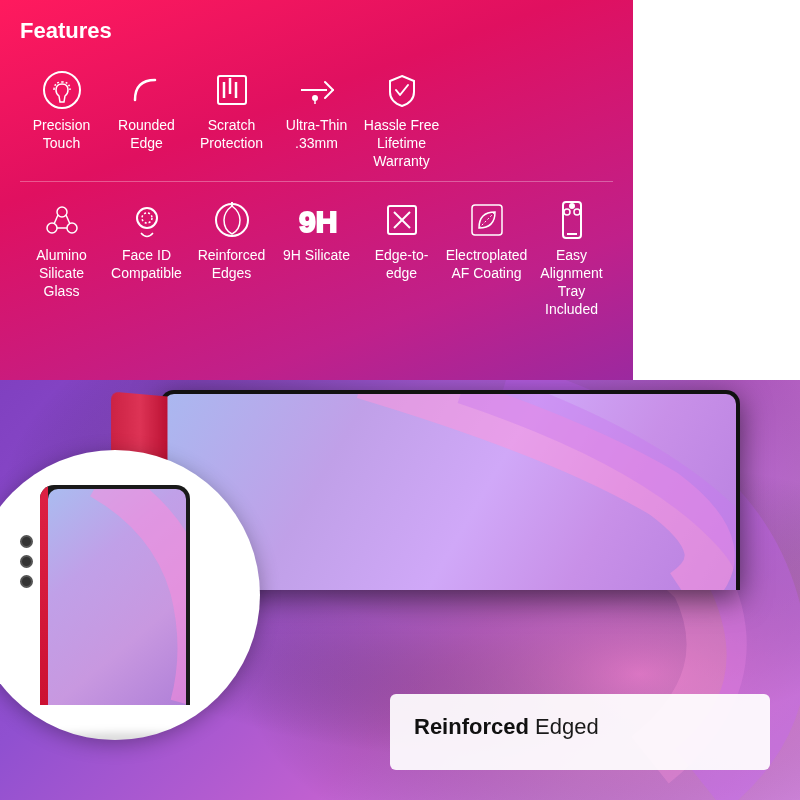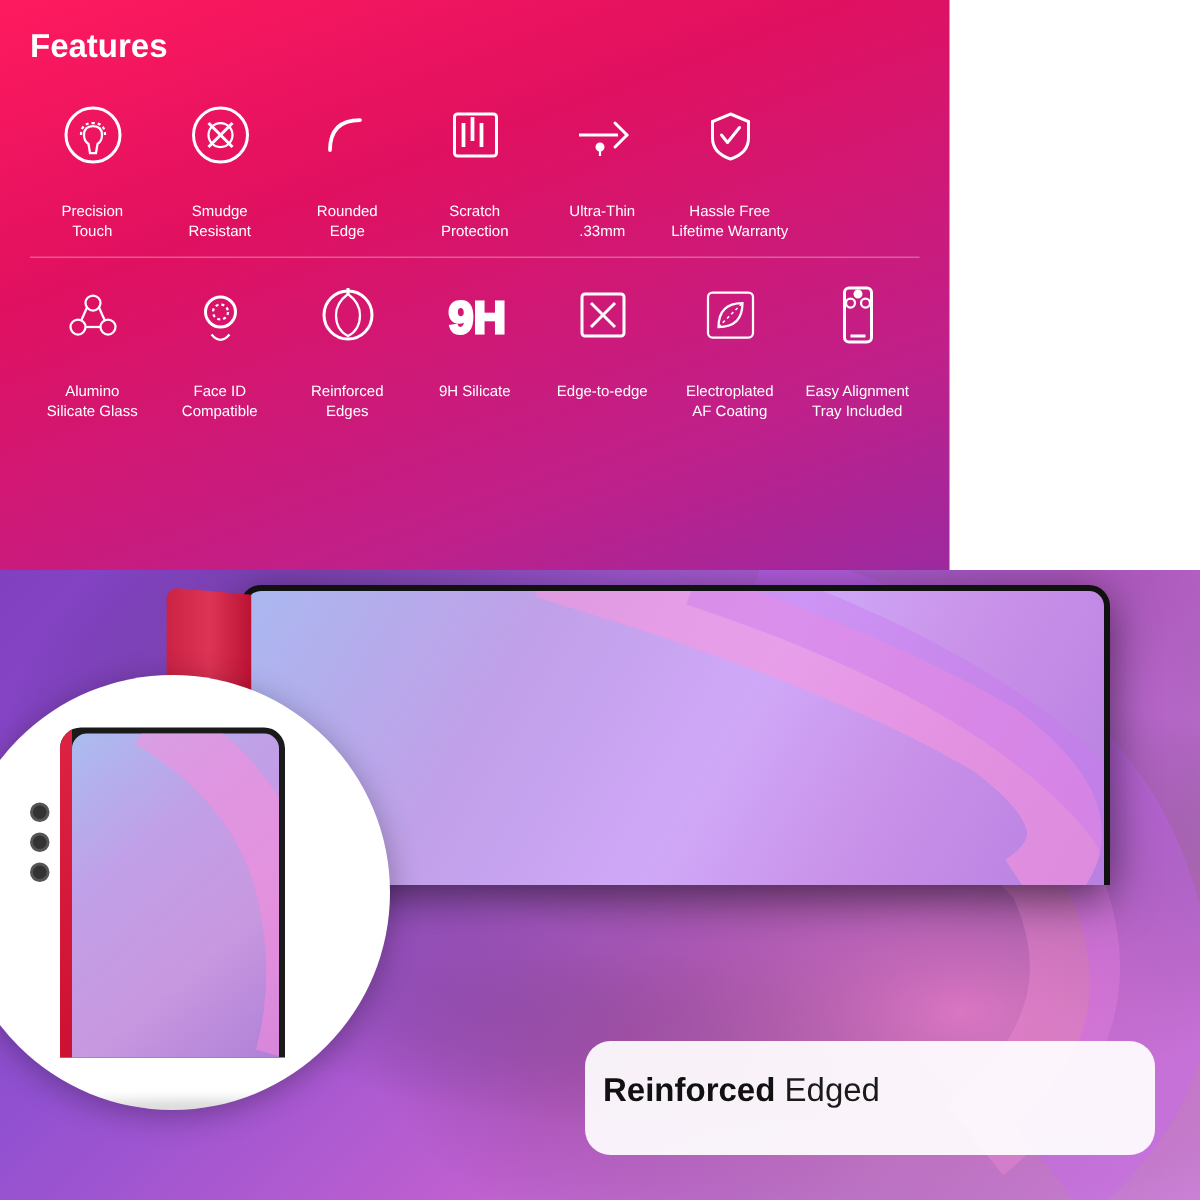--- a/index.html
+++ b/index.html
@@ -48,24 +48,23 @@
     }
     .feature-icon svg {
       width: 44px;
       height: 44px;
       fill: none;
       stroke: white;
       stroke-width: 2;
     }
     .feature-label {
       color: white;
-      font-size: 10px;
+      font-size: 14px;
       line-height: 1.3;
       font-weight: 400;
-      margin-top: 19px;
     }
     .divider-line {
       border: none;
       border-top: 1px solid rgba(255,255,255,0.3);
       margin: 6px 0;
     }
 
     
     .bottom-section {
       position: absolute;
@@ -102,22 +101,22 @@
       box-shadow: 0 4px 20px rgba(0,0,0,0.3);
     }
 
     
     .text-area {
       position: absolute;
       bottom: 30px;
       right: 30px;
       width: 380px;
       background: rgba(255,255,255,0.92);
-      border-radius: 17px;
-      padding: 20px 12px;
+      border-radius: 6px;
+      padding: 20px 24px;
     }
     .reinforced-title {
       font-size: 22px;
       font-weight: 400;
       color: #1a1a1a;
       margin-bottom: 10px;
     }
     .reinforced-title strong {
       font-weight: 900;
       color: #111;
@@ -144,31 +143,20 @@
             <circle cx="22" cy="22" r="18" stroke="white" stroke-width="2" fill="none"></circle>
             <path d="M22 14 C22 14 22 14 22 14" stroke="white" stroke-width="2"></path>
             <path d="M16 22 Q16 16 22 16 Q28 16 28 22 Q28 26 25 28 L24 34 L20 34 L19 28 Q16 26 16 22Z" stroke="white" stroke-width="1.5" fill="none"></path>
             <path d="M14 22 Q14 14 22 14 Q30 14 30 22" stroke="white" stroke-width="1.5" fill="none" stroke-dasharray="2,2"></path>
           </svg>
         </div>
         <div class="feature-label">Precision<br>Touch</div>
       </div>
 
 
-      <div class="feature-item">
-        <div class="feature-icon">
-          <svg viewBox="0 0 44 44">
-            <circle cx="22" cy="22" r="18" stroke="white" stroke-width="2" fill="none"></circle>
-            <line x1="14" y1="14" x2="30" y2="30" stroke="white" stroke-width="2"></line>
-            <line x1="30" y1="14" x2="14" y2="30" stroke="white" stroke-width="2"></line>
-            <circle cx="22" cy="22" r="8" stroke="white" stroke-width="1.5" fill="none"></circle>
-          </svg>
-        </div>
-        <div class="feature-label">Smudge<br>Resistant</div>
-      </div>
 
       <div class="feature-item">
         <div class="feature-icon">
           <svg viewBox="0 0 44 44">
             <path d="M10 32 Q10 12 30 12" stroke="white" stroke-width="2.5" fill="none" stroke-linecap="round"></path>
           </svg>
         </div>
         <div class="feature-label">Rounded<br>Edge</div>
       </div>
 

